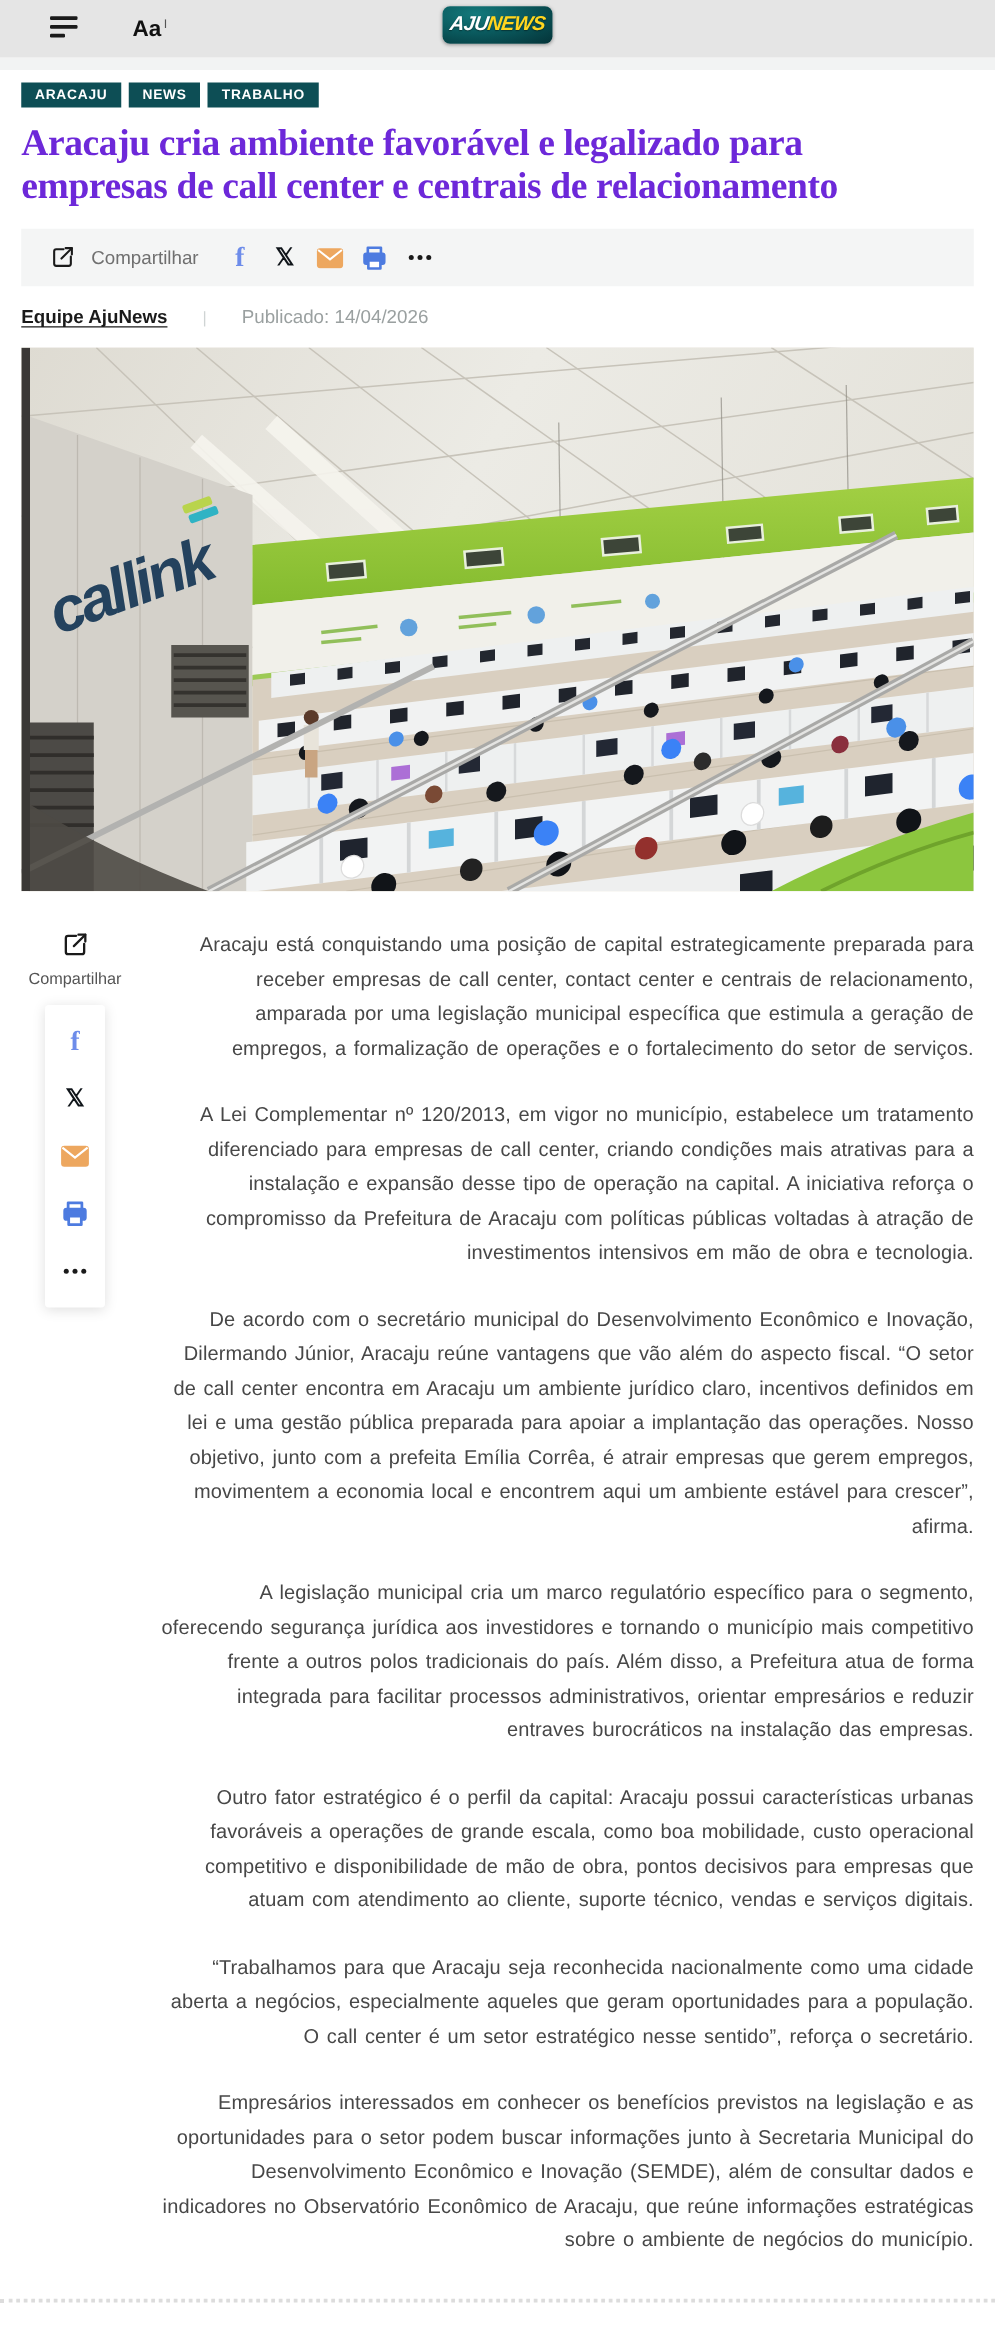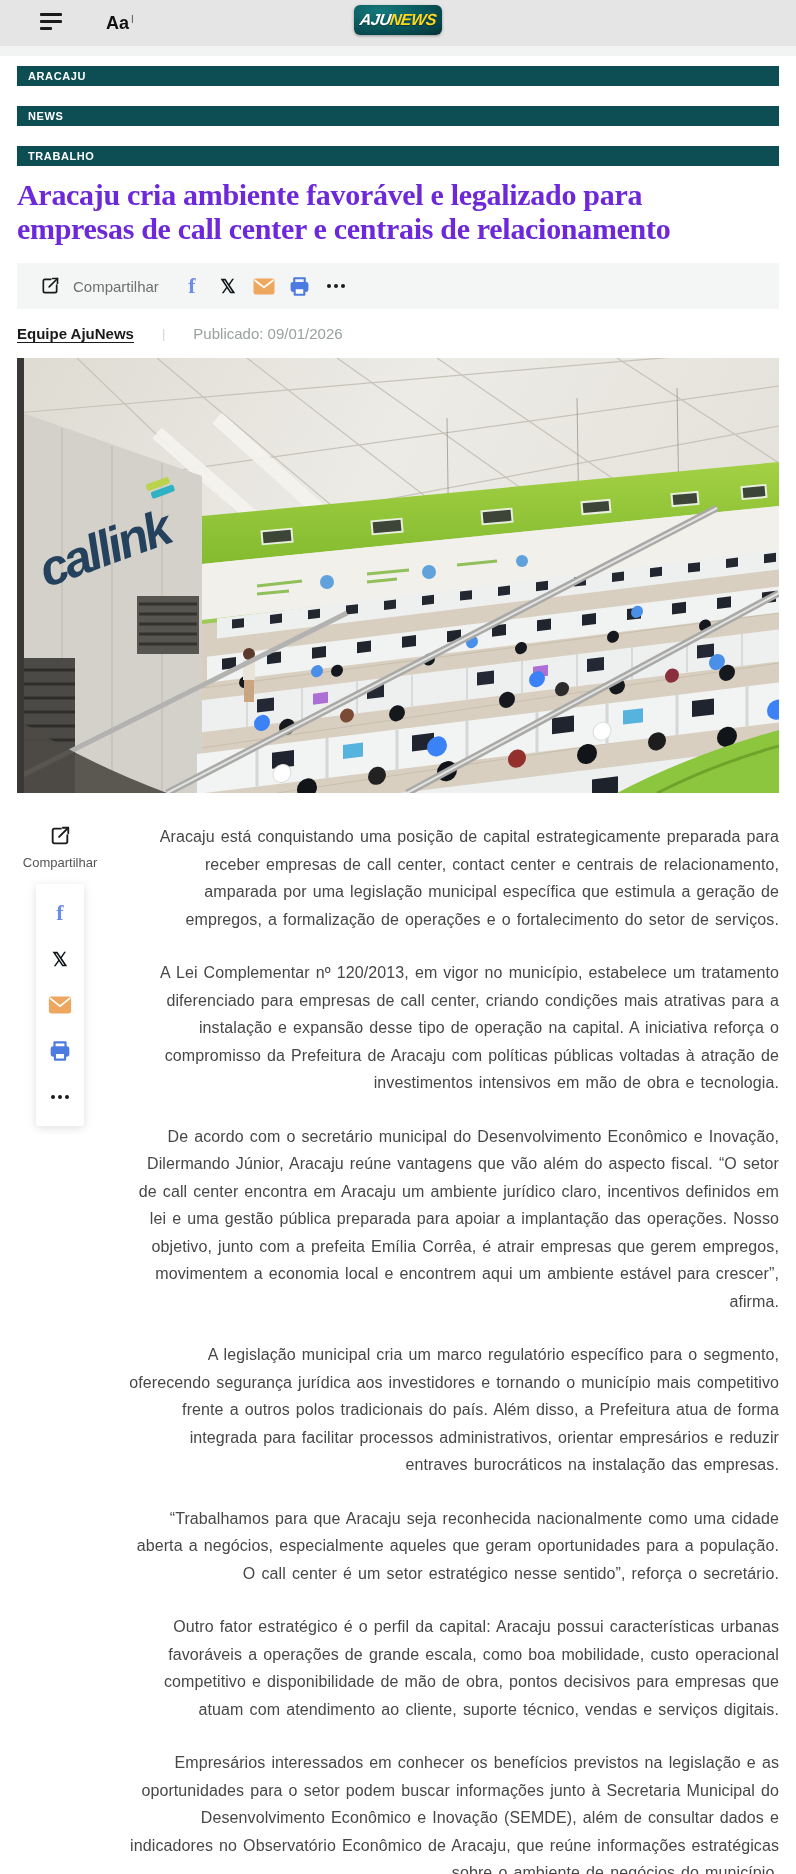--- a/index.html
+++ b/index.html
@@ -28,21 +28,21 @@
     display:flex; align-items:center; justify-content:center;
     box-shadow:0 1px 3px rgba(0,0,0,.35); cursor:pointer;
   }
   .logo b { font-style:italic; font-weight:900; font-size:16px; letter-spacing:-0.5px;
             transform:skewX(-8deg); text-shadow:0 1px 1px rgba(0,0,0,.4);}
   .logo .aju { color:#ffffff; }
   .logo .news { color:#ffd61f; }
   .graystrip { height:10px; background:#f2f3f3; }
 
   
-  .tags { display:flex; gap:20px; margin:10px 17px 0 17px;flex-direction:column; }
+  .tags { display:flex; gap:6px; margin:10px 17px 0 17px; }
   .tag {
     background:#0d4e55; color:#fff; font-size:11px; font-weight:700;
     letter-spacing:.6px; padding:4px 11px; cursor:pointer;
   }
 
   
   h1.headline {
     font-family:"Liberation Serif", serif;
     font-weight:900; font-size:30px; line-height:1.12;
     color:#6d28d9; letter-spacing:-0.3px;
@@ -147,21 +147,21 @@
   <span class="icon-btn dots">
       <i></i>
       <i></i>
       <i></i>
     </span>
 </div>
 
 <div class="byline">
   <a class="author">Equipe AjuNews</a>
   <span class="sep">|</span>
-  <span class="published">Publicado: 09/01/2026</span>
+  <span class="published">Publicado: 14/04/2026</span>
 </div>
 
 <figure class="hero">
   <svg width="762" height="435" viewBox="0 0 762 435">
     <defs>
       <clipPath id="heroClip">
           <rect x="0" y="0" width="762" height="435"></rect>
         </clipPath>
       <linearGradient id="greenGrad" x1="0" y1="0" x2="0" y2="1">
         <stop offset="0" stop-color="#a3d044"></stop>
@@ -475,19 +475,19 @@
           <i></i>
           <i></i>
         </span>
     </div>
   </aside>
   <div class="content">
     <p>Aracaju está conquistando uma posição de capital estrategicamente preparada para receber empresas de call center, contact center e centrais de relacionamento, amparada por uma legislação municipal específica que estimula a geração de empregos, a formalização de operações e o fortalecimento do setor de serviços.</p>
     <p>A Lei Complementar nº 120/2013, em vigor no município, estabelece um tratamento diferenciado para empresas de call center, criando condições mais atrativas para a instalação e expansão desse tipo de operação na capital. A iniciativa reforça o compromisso da Prefeitura de Aracaju com políticas públicas voltadas à atração de investimentos intensivos em mão de obra e tecnologia.</p>
     <p>De acordo com o secretário municipal do Desenvolvimento Econômico e Inovação, Dilermando Júnior, Aracaju reúne vantagens que vão além do aspecto fiscal. “O setor de call center encontra em Aracaju um ambiente jurídico claro, incentivos definidos em lei e uma gestão pública preparada para apoiar a implantação das operações. Nosso objetivo, junto com a prefeita Emília Corrêa, é atrair empresas que gerem empregos, movimentem a economia local e encontrem aqui um ambiente estável para crescer”, afirma.</p>
     <p>A legislação municipal cria um marco regulatório específico para o segmento, oferecendo segurança jurídica aos investidores e tornando o município mais competitivo frente a outros polos tradicionais do país. Além disso, a Prefeitura atua de forma integrada para facilitar processos administrativos, orientar empresários e reduzir entraves burocráticos na instalação das empresas.</p>
+    <p>Outro fator estratégico é o perfil da capital: Aracaju possui características urbanas favoráveis a operações de grande escala, como boa mobilidade, custo operacional competitivo e disponibilidade de mão de obra, pontos decisivos para empresas que atuam com atendimento ao cliente, suporte técnico, vendas e serviços digitais.</p>
     <p>“Trabalhamos para que Aracaju seja reconhecida nacionalmente como uma cidade aberta a negócios, especialmente aqueles que geram oportunidades para a população. O call center é um setor estratégico nesse sentido”, reforça o secretário.</p>
-    <p>Outro fator estratégico é o perfil da capital: Aracaju possui características urbanas favoráveis a operações de grande escala, como boa mobilidade, custo operacional competitivo e disponibilidade de mão de obra, pontos decisivos para empresas que atuam com atendimento ao cliente, suporte técnico, vendas e serviços digitais.</p>
     <p>Empresários interessados em conhecer os benefícios previstos na legislação e as oportunidades para o setor podem buscar informações junto à Secretaria Municipal do Desenvolvimento Econômico e Inovação (SEMDE), além de consultar dados e indicadores no Observatório Econômico de Aracaju, que reúne informações estratégicas sobre o ambiente de negócios do município.</p>
   </div>
 </div>
 
 <div class="dotted-divider"></div>
 
 </body></html>

